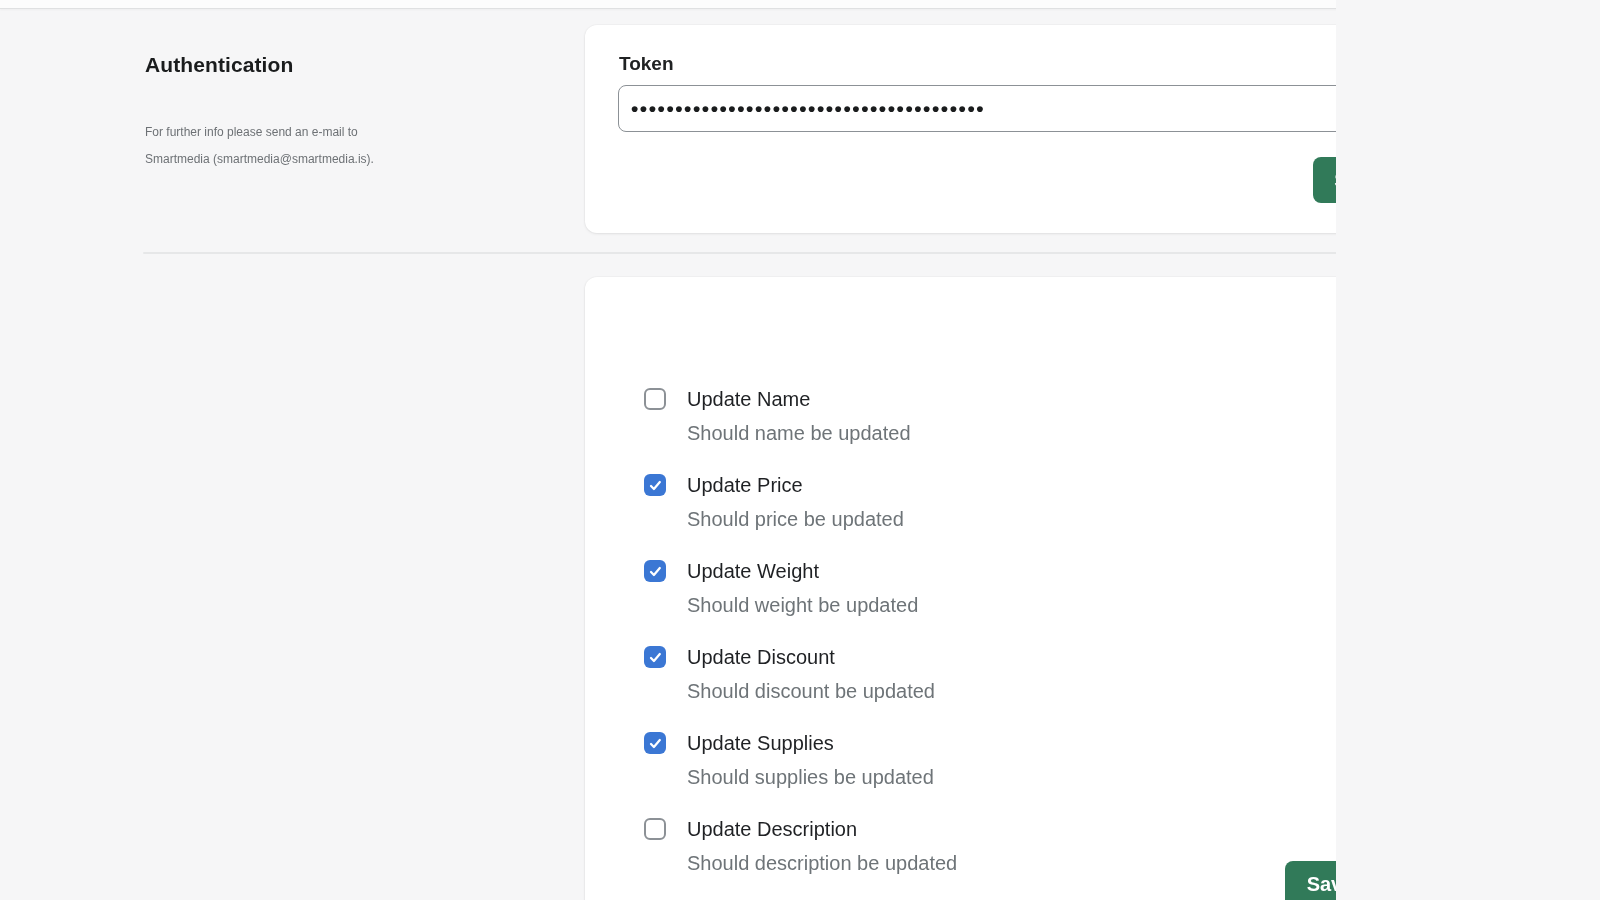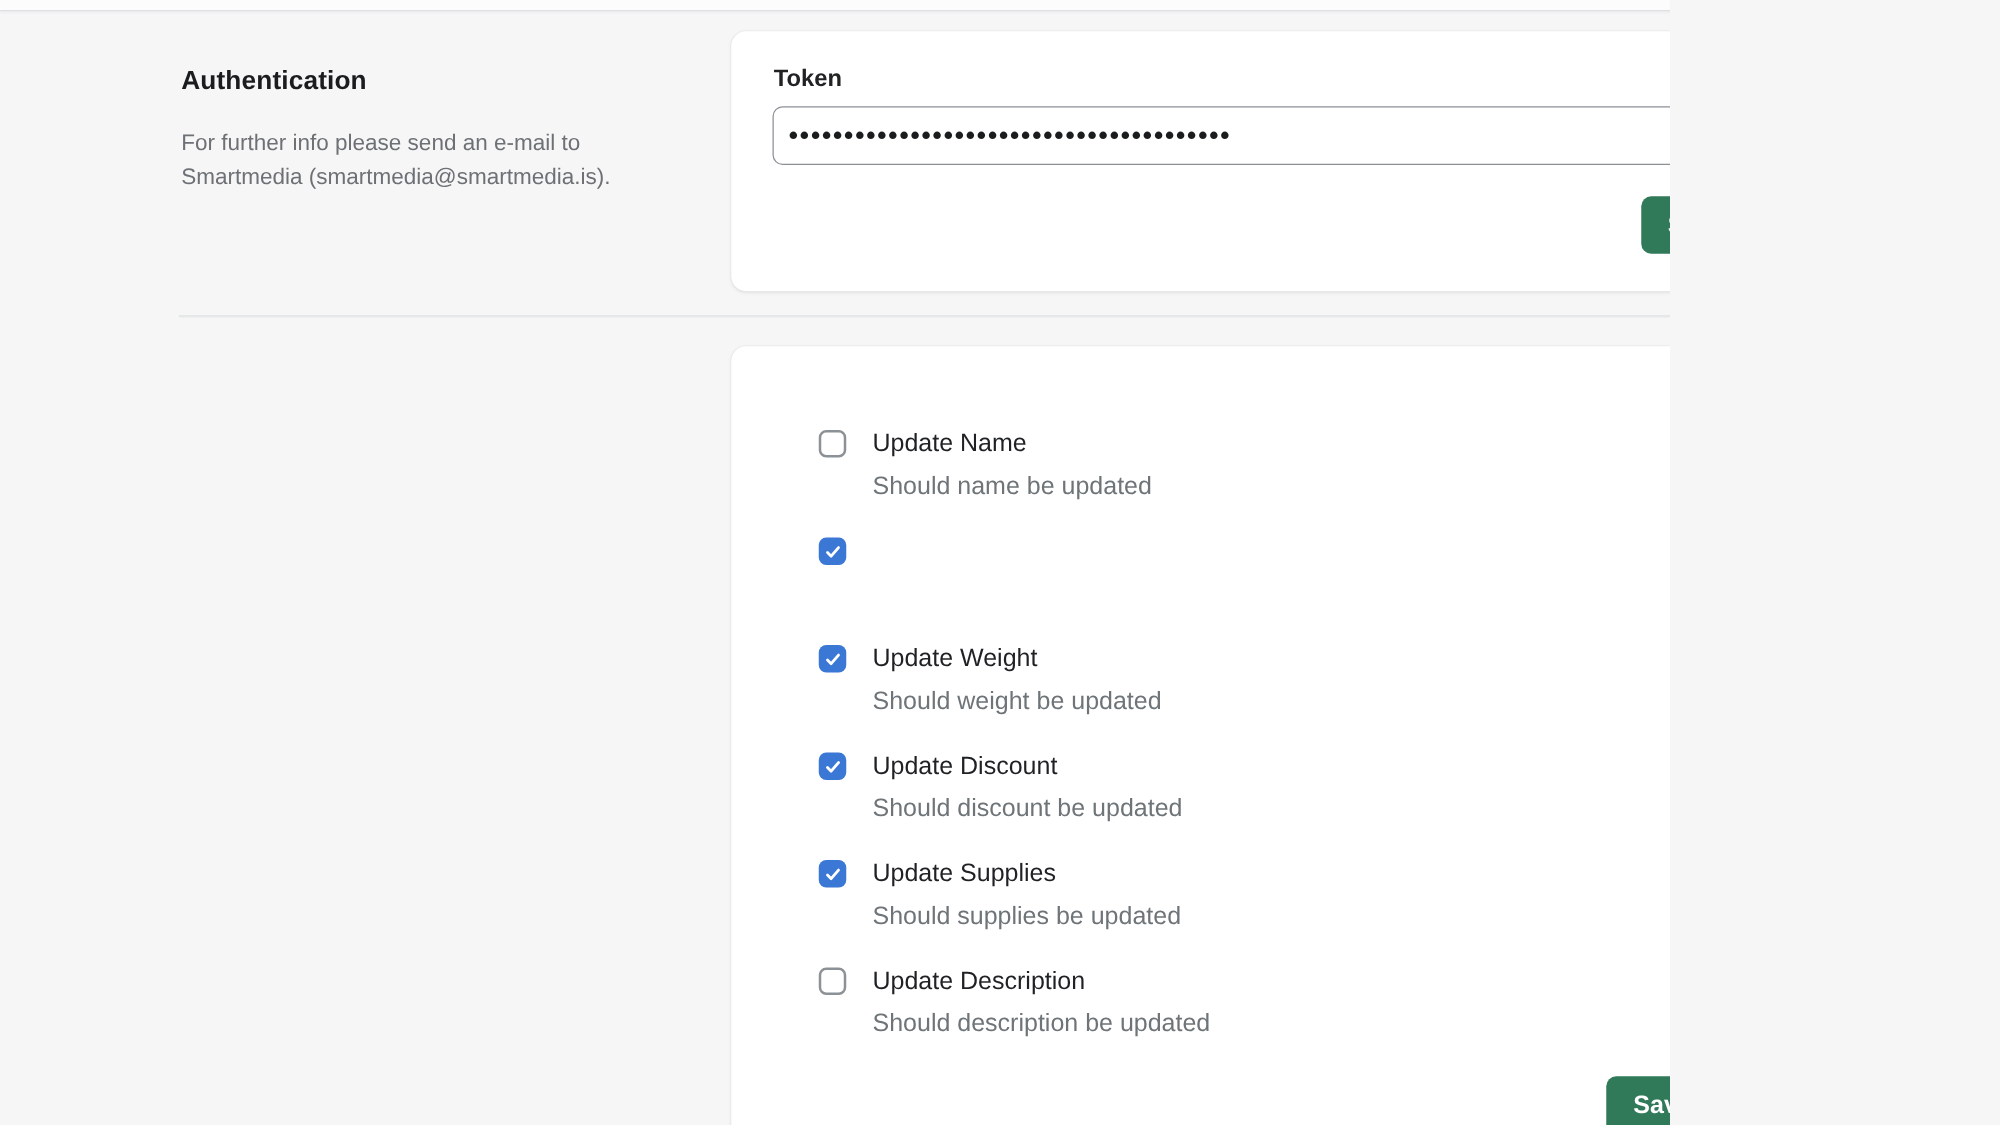--- a/index.html
+++ b/index.html
@@ -33,22 +33,22 @@
     width: 420px;
   }
   .section-title {
     font-size: 21px;
     font-weight: 700;
     color: #1a1c1d;
     line-height: 30px;
     letter-spacing: 0.1px;
   }
   .section-desc {
-    margin-top: 21px;
-    font-size: 18px;
+    margin-top: 39px;
+    font-size: 12px;
     line-height: 27px;
     color: #6d7175;
     white-space: pre-line;
   }
   
   .card {
     position: absolute;
     left: 585px;
     width: 843px;
     background: #ffffff;
@@ -102,23 +102,24 @@
     position: absolute;
     left: 143px; top: 252px;
     width: 1287px; height: 2px;
     background: #e6e7e8;
     border-radius: 1px;
   }
 
   
   .cb-row {
     position: absolute;
-    left: 70px;
+    left: 59px;
     display: flex;
     align-items: flex-start;
+    margin-top: 44px;
   }
   .checkbox {
     width: 22px; height: 22px;
     border-radius: 6px;
     margin-top: 1px;
     flex: 0 0 22px;
     border: 2px solid #8c9196;
     background: #ffffff;
     display: flex;
     align-items: center;
@@ -178,20 +179,24 @@
         <div class="cb-help">Should name be updated</div>
       </div>
     </div>
 
     <div class="cb-row" style="top:152px;">
       <span class="checkbox checked">
         <svg width="15" height="15" viewBox="0 0 16 16">
             <path d="M3.2 8.6l3.1 3.1 6.3-7.4" stroke="#fff" stroke-width="2.4" fill="none" stroke-linecap="round" stroke-linejoin="round"></path>
           </svg>
       </span>
+      <div class="cb-text">
+        <div class="cb-label">Update Price</div>
+        <div class="cb-help">Should price be updated</div>
+      </div>
     </div>
 
     <div class="cb-row" style="top:238px;">
       <span class="checkbox checked">
         <svg width="15" height="15" viewBox="0 0 16 16">
             <path d="M3.2 8.6l3.1 3.1 6.3-7.4" stroke="#fff" stroke-width="2.4" fill="none" stroke-linecap="round" stroke-linejoin="round"></path>
           </svg>
       </span>
       <div class="cb-text">
         <div class="cb-label">Update Weight</div>

